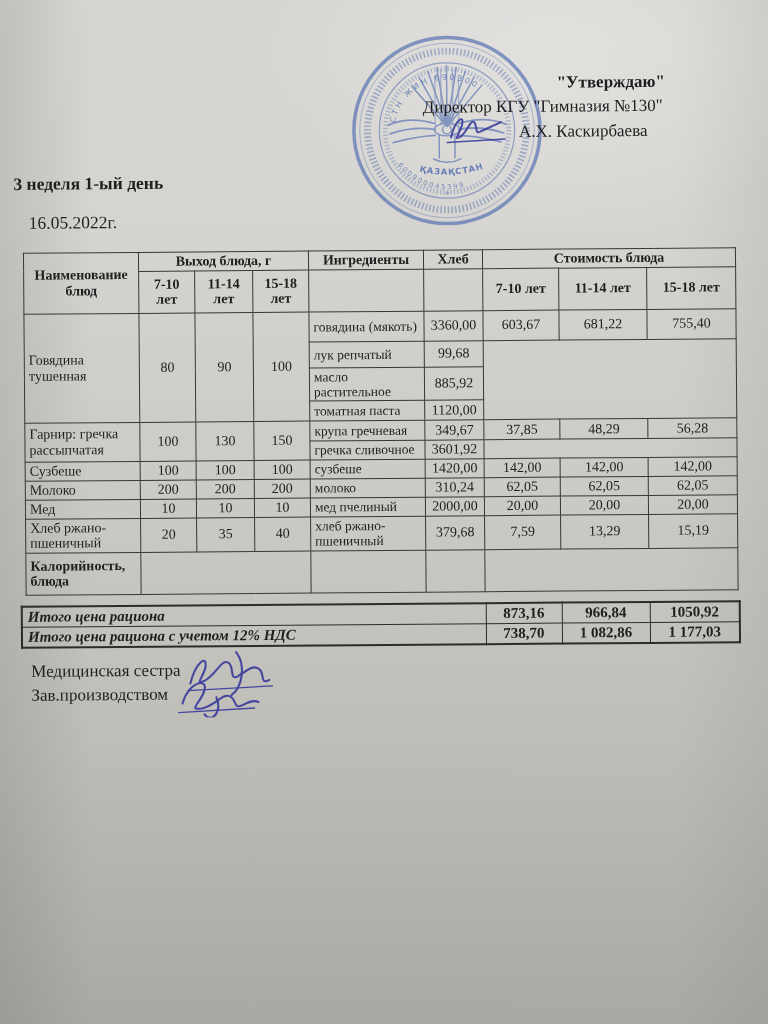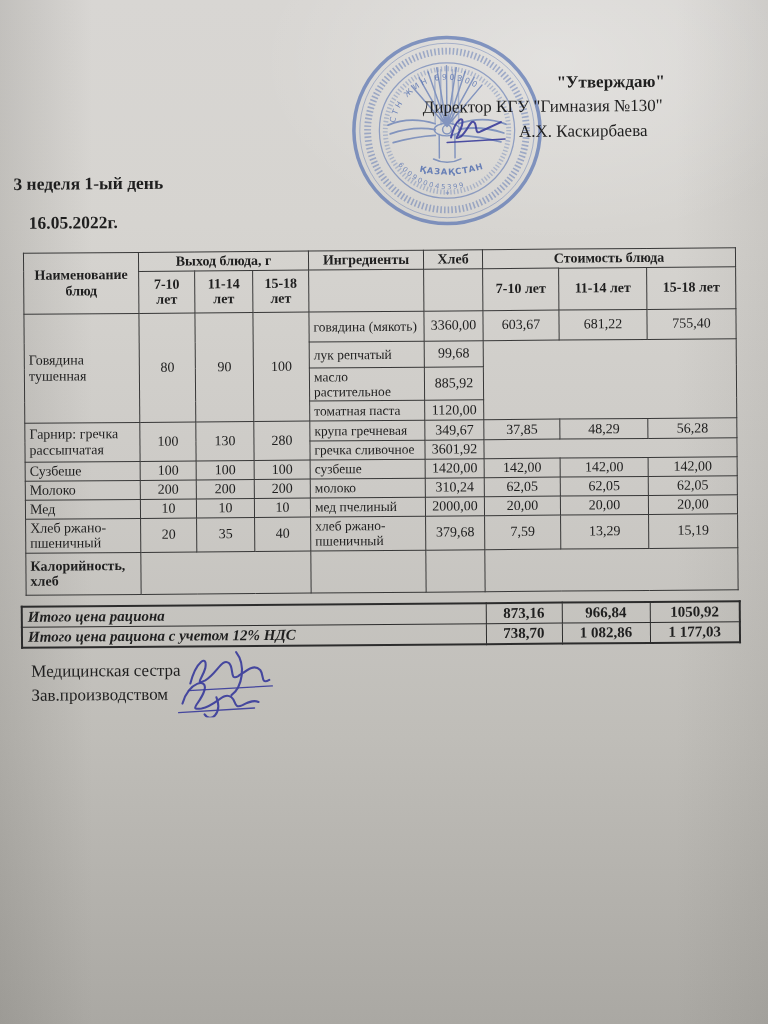--- a/index.html
+++ b/index.html
@@ -19,21 +19,21 @@
       radial-gradient(ellipse 420px 260px at 72% 6%, rgba(255,255,255,0.28), rgba(255,255,255,0) 70%),
       linear-gradient(90deg, rgba(95,93,88,0.18) 0%, rgba(95,93,88,0) 12%, rgba(95,93,88,0) 88%, rgba(95,93,88,0.10) 100%);
   }
   .sheet{position:absolute;inset:0;transform:rotate(-0.45deg);transform-origin:50% 50%;}
 
   .approve-line{position:absolute;left:560px;top:74px;font-size:17px;font-weight:bold;white-space:nowrap;}
   .director-line{position:absolute;left:426px;top:98px;font-size:17px;white-space:nowrap;}
   .director-name{position:absolute;left:522px;top:123px;font-size:17px;white-space:nowrap;}
 
   .title-line1{position:absolute;left:16px;top:171px;font-size:17.5px;font-weight:bold;}
-  .title-line2{position:absolute;left:31px;top:210px;font-size:17.5px;font-weight:bold;}
+  .title-line2{position:absolute;left:31px;top:210px;font-size:17.5px;font-weight:normal;}
 
   .stamp{position:absolute;left:352px;top:33px;width:196px;height:196px;opacity:0.88;}
 
   table{border-collapse:collapse;table-layout:fixed;}
   td{border:1px solid #383838;padding:1px 3px;vertical-align:middle;overflow:hidden;line-height:1.12;}
   .b{font-weight:bold;}
   .c{text-align:center;}
 
   .menu{position:absolute;left:25px;top:250px;width:712px;font-size:14px;border:1.5px solid #303030;}
   .menu td{font-size:14px;}
@@ -157,21 +157,21 @@
         </tr>
         <tr style="height:20px">
           <td class="ing">томатная паста</td>
           <td class="c">1120,00</td>
         </tr>
 
         <tr style="height:20px">
           <td rowspan="2" class="dish">Гарнир: гречка рассыпчатая</td>
           <td rowspan="2" class="c">100</td>
           <td rowspan="2" class="c">130</td>
-          <td rowspan="2" class="c">280</td>
+          <td rowspan="2" class="c">150</td>
           <td class="ing">крупа гречневая</td>
           <td class="c">349,67</td>
           <td class="c">37,85</td>
           <td class="c">48,29</td>
           <td class="c">56,28</td>
         </tr>
         <tr style="height:19px">
           <td class="ing">гречка сливочное</td>
           <td class="c">3601,92</td>
           <td colspan="3"></td>
@@ -219,21 +219,21 @@
           <td class="c">35</td>
           <td class="c">40</td>
           <td class="ing">хлеб ржано-пшеничный</td>
           <td class="c">379,68</td>
           <td class="c">7,59</td>
           <td class="c">13,29</td>
           <td class="c">15,19</td>
         </tr>
 
         <tr style="height:42px">
-          <td class="b dish">Калорийность, хлеб</td>
+          <td class="b dish">Калорийность, блюда</td>
           <td colspan="3"></td>
           <td></td>
           <td></td>
           <td colspan="3"></td>
         </tr>
       </tbody>
     </table>
 
     <table class="totals">
       <colgroup>

